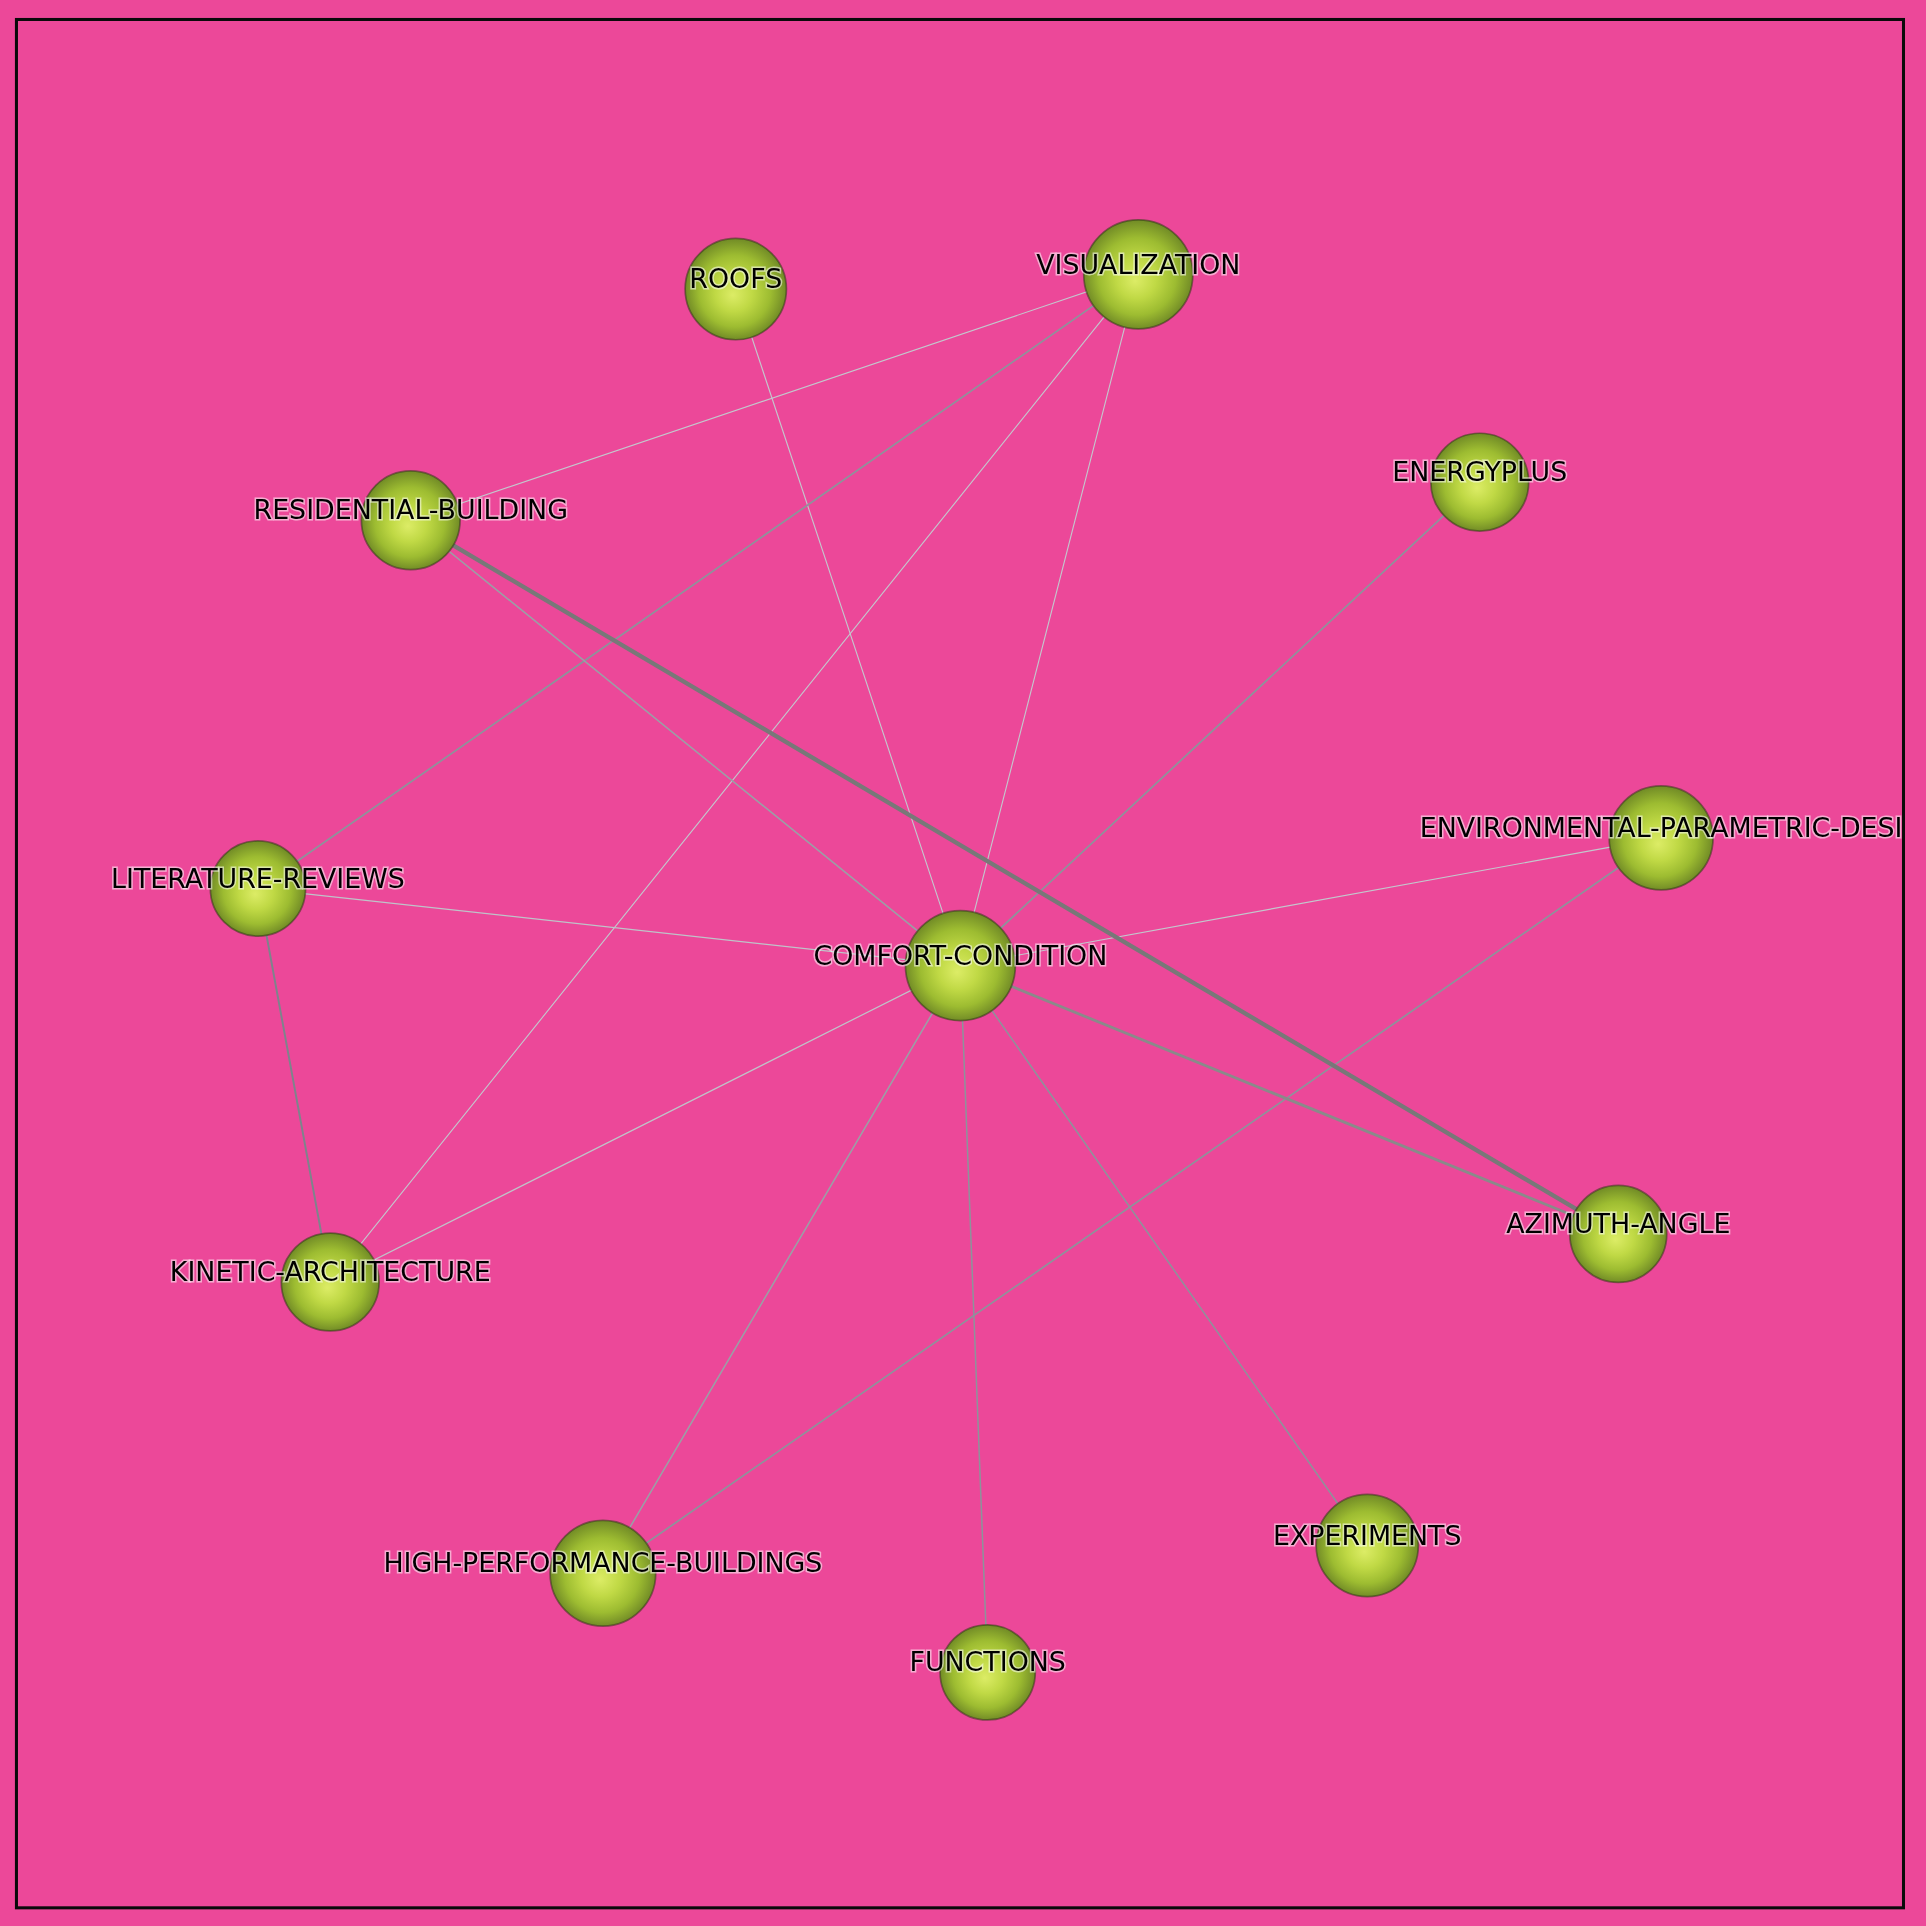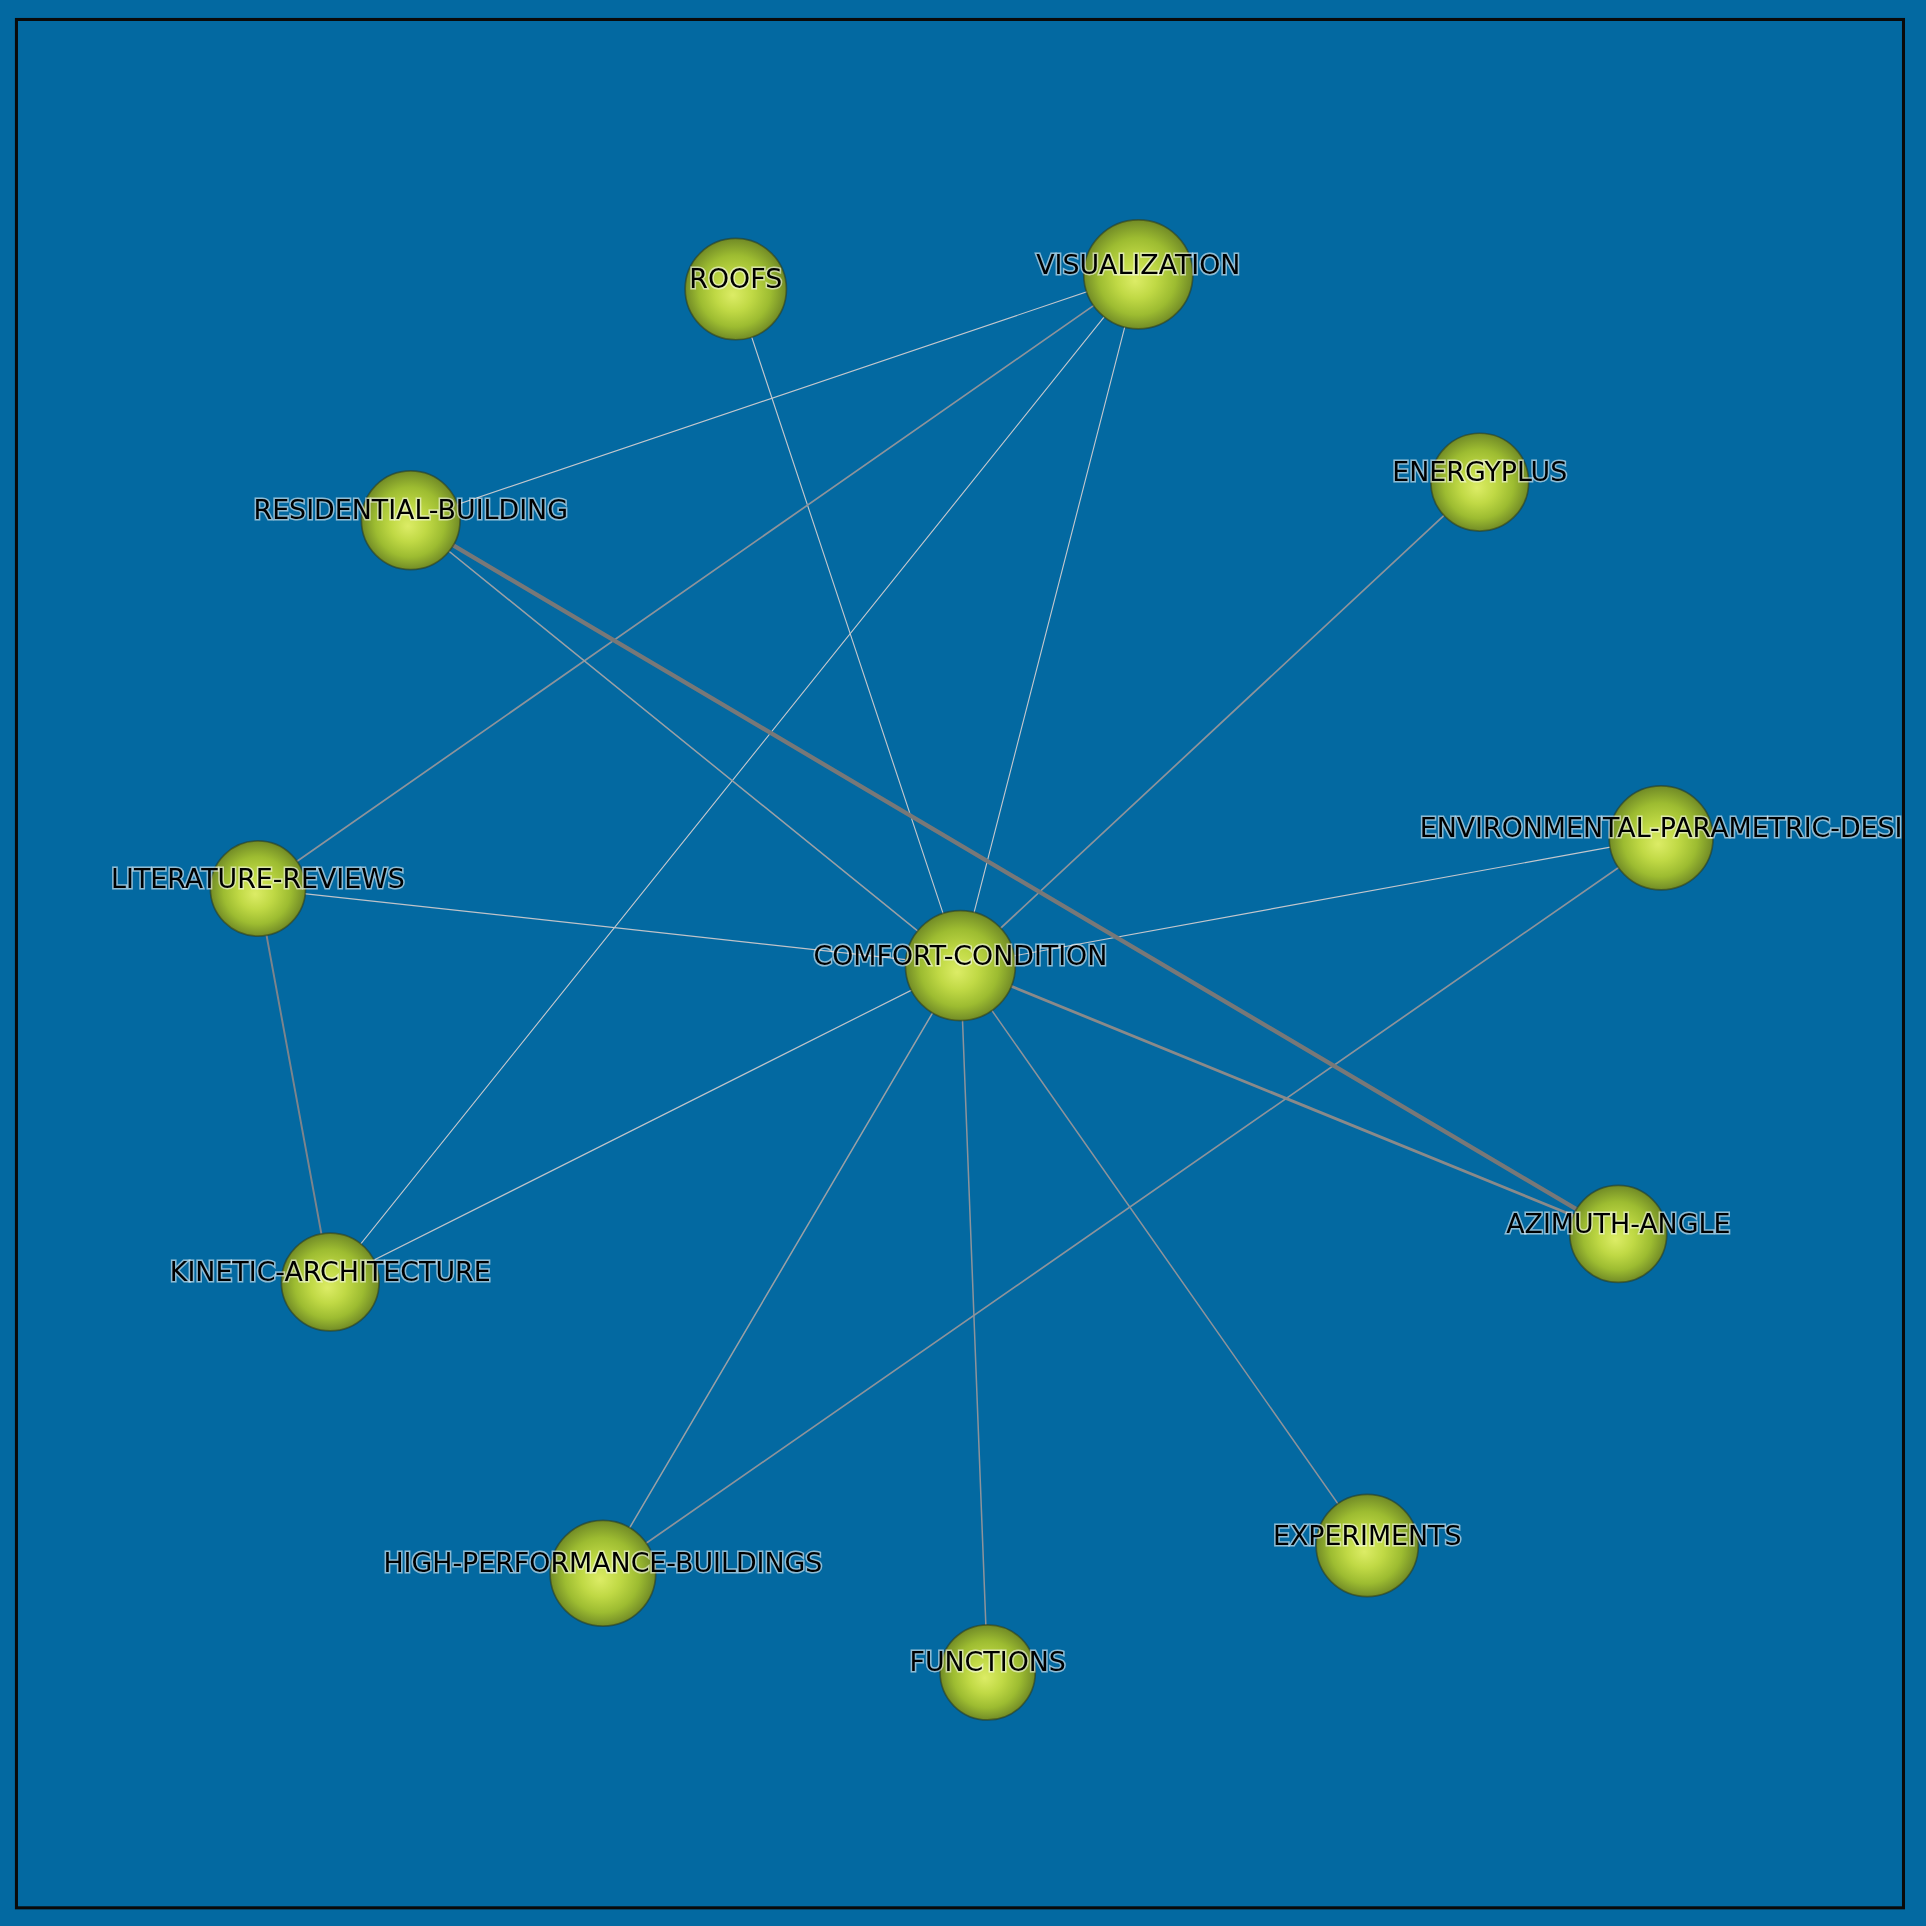--- a/index.html
+++ b/index.html
@@ -7,21 +7,21 @@
     padding: 0;
     background: #ffffff;
     width: 1926px;
     height: 1926px;
     font-family: "DejaVu Sans", "Liberation Sans", sans-serif;
   }
   .viewport {
     position: relative;
     width: 1926px;
     height: 1926px;
-    background: #0369a1;
+    background: #ec4899;
     overflow: hidden;
   }
   svg#graph {
     display: block;
     width: 1926px;
     height: 1926px;
   }
   .edge {
     fill: none;
     stroke-linecap: round;

